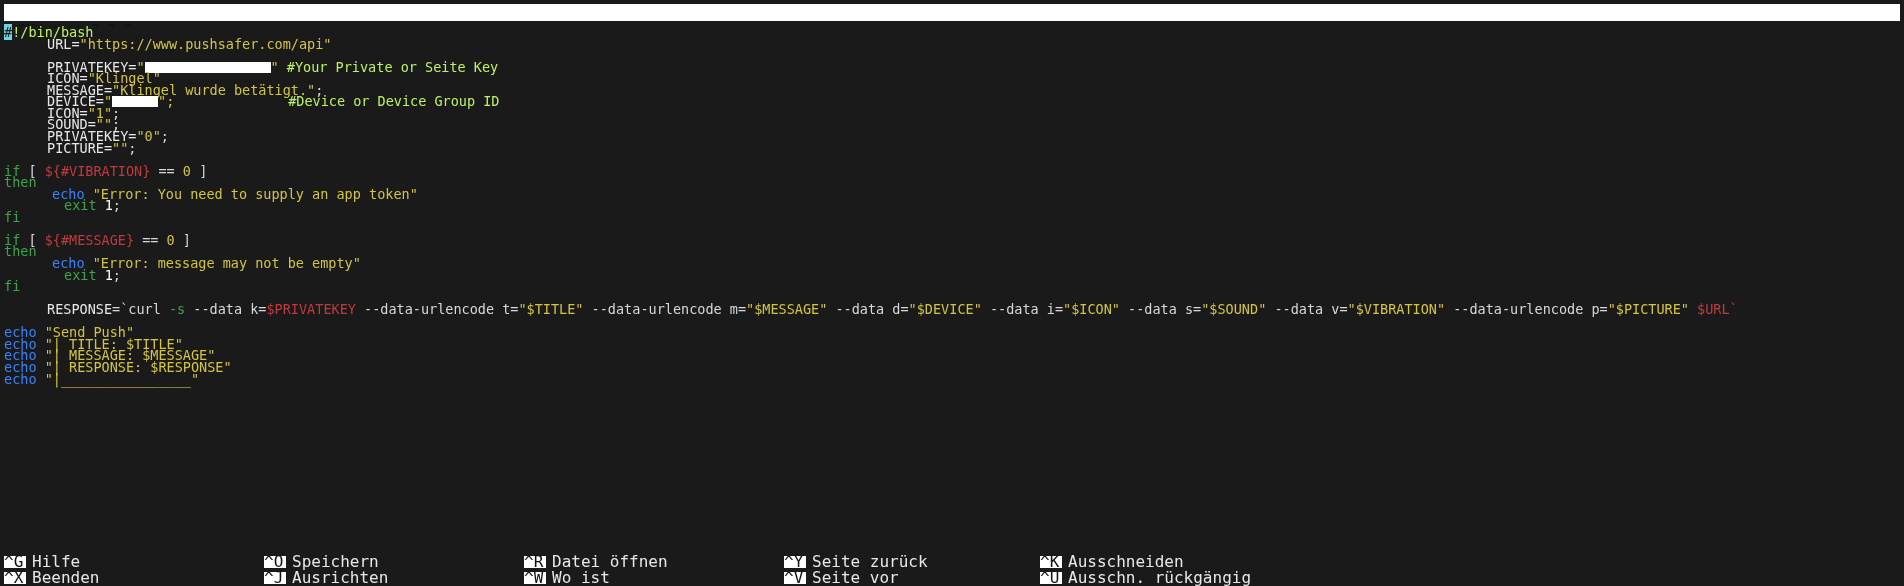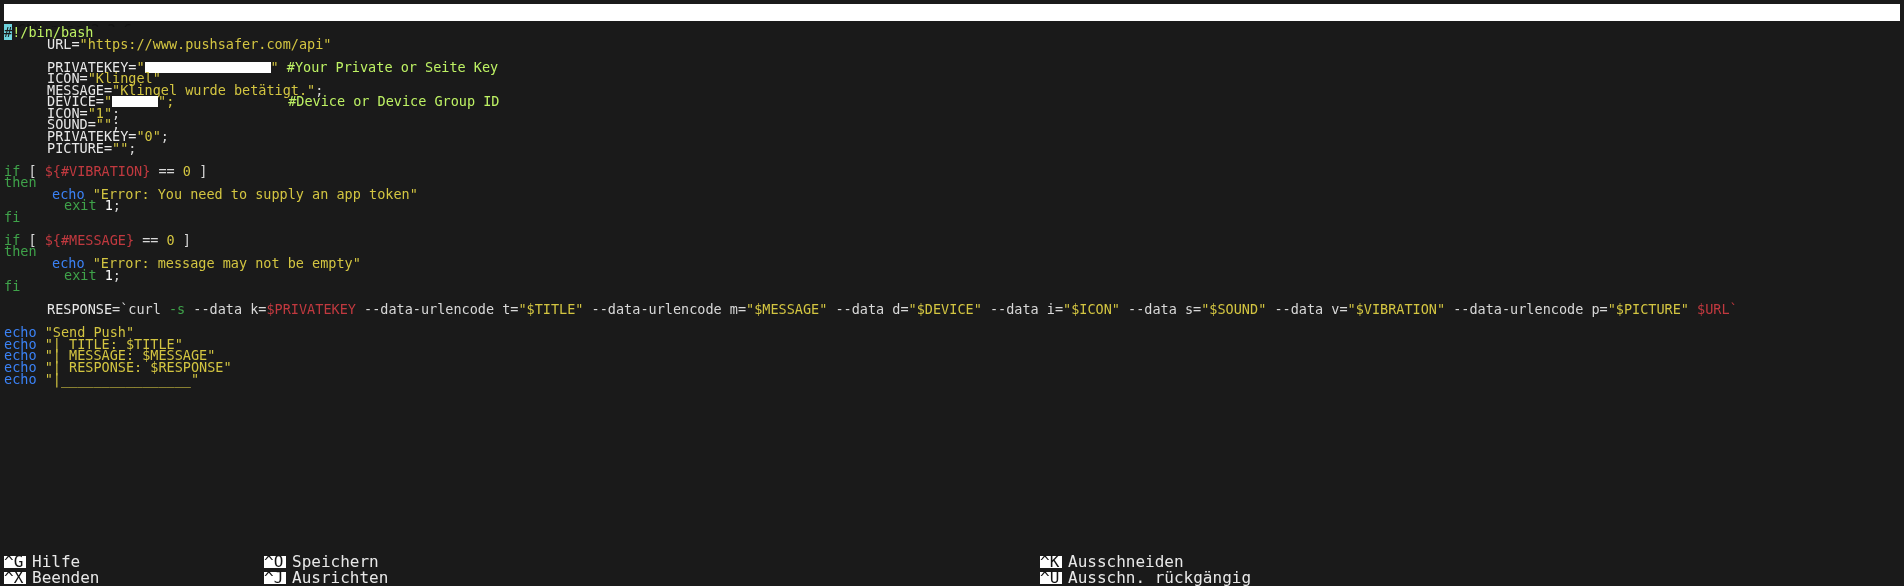--- a/index.html
+++ b/index.html
@@ -180,17 +180,25 @@
 
 <div id="shortcuts">
   <div class="sc-col" style="left:4px">
     <div class="sc-row"><span class="sc-key">^G</span><span class="sc-label">Hilfe</span></div>
     <div class="sc-row"><span class="sc-key">^X</span><span class="sc-label">Beenden</span></div>
   </div>
   <div class="sc-col" style="left:264px">
     <div class="sc-row"><span class="sc-key">^O</span><span class="sc-label">Speichern</span></div>
     <div class="sc-row"><span class="sc-key">^J</span><span class="sc-label">Ausrichten</span></div>
   </div>
+  <div class="sc-col" style="left:524px">
+    <div class="sc-row"><span class="sc-key">^R</span><span class="sc-label">Datei öffnen</span></div>
+    <div class="sc-row"><span class="sc-key">^W</span><span class="sc-label">Wo ist</span></div>
+  </div>
+  <div class="sc-col" style="left:784px">
+    <div class="sc-row"><span class="sc-key">^Y</span><span class="sc-label">Seite zurück</span></div>
+    <div class="sc-row"><span class="sc-key">^V</span><span class="sc-label">Seite vor</span></div>
+  </div>
   <div class="sc-col" style="left:1040px;width:360px">
     <div class="sc-row"><span class="sc-key">^K</span><span class="sc-label">Ausschneiden</span></div>
     <div class="sc-row"><span class="sc-key">^U</span><span class="sc-label">Ausschn. rückgängig</span></div>
   </div>
 </div>
 
 </body></html>

